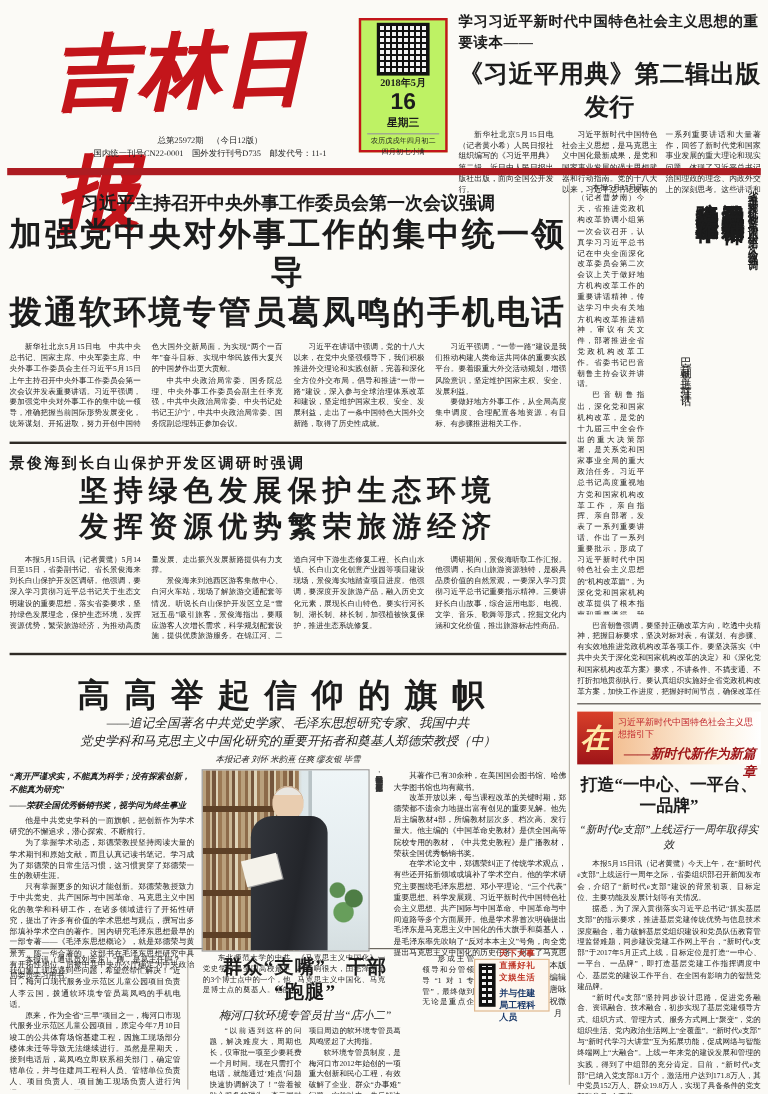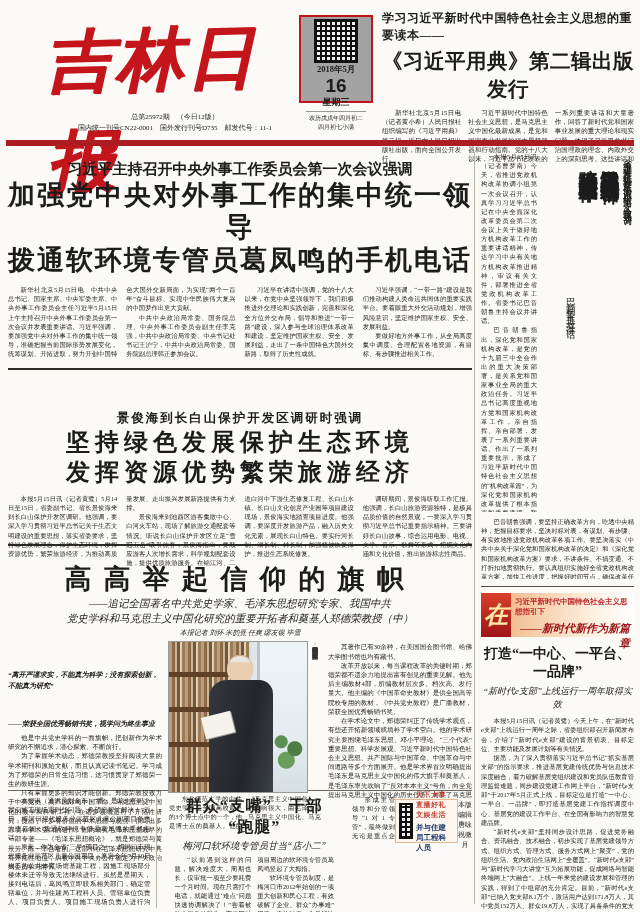--- a/index.html
+++ b/index.html
@@ -5,22 +5,22 @@
   html,body{margin:0;padding:0;background:#e8e6e0;}
   .page{position:relative;width:640px;height:912px;margin:0 auto;background:#fbfaf6;
         font-family:"Liberation Serif","DejaVu Serif",serif;color:#1c1c1c;overflow:hidden;}
   
   .mast{position:absolute;left:44px;top:8px;width:260px;height:104px;
         font-family:"DejaVu Serif",serif;font-style:italic;font-weight:bold;
         font-size:68px;line-height:100px;color:#c3151b;letter-spacing:3px;transform:rotate(-1.5deg);
         text-shadow:1px 1px 0 #c3151b;}
   .issue{position:absolute;left:30px;top:112px;width:290px;text-align:center;
          font-size:7px;line-height:1.6;color:#222;}
-  .datebox{position:absolute;left:299px;top:15px;width:74px;height:88px;border:2px solid #c3151b;
-           background:#a3a3a3;text-align:center;box-sizing:border-box;padding-top:2px;}
+  .datebox{position:absolute;left:299px;top:15px;width:74px;height:112px;border:2px solid #c3151b;
+           background:#bef264;text-align:center;box-sizing:border-box;padding-top:2px;}
   .qr{width:42px;height:42px;margin:1px auto 2px;
       background:repeating-linear-gradient(0deg,#111 0 2px,rgba(255,255,255,0) 2px 5px),
                  repeating-linear-gradient(90deg,#111 0 2px,#f2f2f2 2px 5px);
       outline:2px solid #111;outline-offset:-1px;}
   .qr-s{width:34px;height:34px;}
   .d-ym{font-size:8.5px;font-weight:bold;}
   .d-day{font-size:19px;font-weight:bold;line-height:1.05;font-family:"Liberation Sans",sans-serif;}
   .d-wd{font-size:9px;font-weight:bold;border-bottom:1px solid #999;padding-bottom:2px;margin:0 5px 2px;}
   .d-lunar{font-size:6px;line-height:1.5;}
   .yd{position:absolute;left:382px;top:10px;width:252px;}
@@ -38,31 +38,31 @@
   .rule1{border-top:1px solid #6b665e;}
   
   .lead{height:218px;}
   .lead-kick{font-size:15px;font-weight:bold;text-align:center;padding-top:10px;
              font-family:"Liberation Sans","DejaVu Sans",sans-serif;}
   .lead-h{font-family:"Liberation Sans","DejaVu Sans",sans-serif;font-weight:900;font-size:27px;
           text-align:center;letter-spacing:2px;line-height:1.2;}
   .lead-body{columns:4;column-gap:9px;font-size:6.3px;line-height:1.45;height:86px;overflow:hidden;margin-top:9px;}
   
   .jing{height:176px;padding-top:8px;box-sizing:border-box;}
-  .jing-kick{font-size:12.5px;font-weight:bold;text-align:center;letter-spacing:2px;margin-top:32px;}
+  .jing-kick{font-size:12.5px;font-weight:bold;letter-spacing:2px;}
   .jing-h{font-size:24px;font-weight:900;text-align:center;letter-spacing:5px;line-height:1.25;}
   .jing-body{columns:4;column-gap:9px;font-size:6.3px;line-height:1.45;height:76px;overflow:hidden;margin-top:7px;}
   
   .feat{height:246px;padding-top:15px;box-sizing:border-box;}
   .f-h{font-size:27px;font-weight:900;text-align:center;letter-spacing:12px;}
   .f-sub{font-size:10.5px;font-style:italic;text-align:center;line-height:1.4;}
   .f-by{font-size:7px;font-style:italic;text-align:center;margin:2px 0 4px;}
   .f-row{display:flex;gap:7px;}
   .f-colL{width:154px;}
-  .f-quote{font-size:7px;font-style:italic;font-weight:bold;line-height:1.5;margin-bottom:3px;margin-top:28px;}
+  .f-quote{font-size:7px;font-style:italic;font-weight:bold;line-height:1.5;margin-bottom:3px;}
   .f-colL .list,.f-colR .list{height:156px;overflow:hidden;display:block;}
   .f-mid{width:152px;}
   .f-midrow{display:flex;}
   .f-cap{writing-mode:vertical-rl;font-size:6.2px;line-height:1.6;height:148px;width:13px;color:#333;}
   .f-under{font-size:6.2px;line-height:1.42;height:40px;overflow:hidden;columns:2;column-gap:6px;margin-top:3px;}
   .f-colR{flex:1;}
   
   .photo{position:relative;width:138px;height:150px;overflow:hidden;background:linear-gradient(90deg,#b9a78c 0%,#cfc3ac 55%,#dde7ea 60%,#eef4f5 100%);outline:1px solid #999;}
   .ph-shelf{position:absolute;left:0;top:0;width:58%;height:100%;
     background:repeating-linear-gradient(90deg,#b9a07c 0 3px,#8d6b4a 3px 6px,#c9b694 6px 8px,#75563c 8px 11px,#ded3b8 11px 13px,#9c7a55 13px 16px);}
@@ -101,21 +101,21 @@
   .gv-kick{font-size:8.5px;font-weight:bold;letter-spacing:3px;line-height:13px;}
   .gv-h{font-weight:900;font-size:19px;letter-spacing:1px;line-height:1.14;margin-top:2px;}
   .gv-by{font-size:9.5px;letter-spacing:4px;padding-top:138px;line-height:14px;}
   .gov-bot{font-size:6.3px;line-height:1.45;height:62px;overflow:hidden;margin-top:5px;}
   .r-rule{border-top:1px solid #55504a;margin:7px 0 6px;}
   
   .banner{display:flex;height:44px;}
   .bn-glyph{width:30px;background:linear-gradient(180deg,#d8402a,#9e1418);color:#ffe9a8;
     font-size:24px;font-weight:900;font-style:italic;display:flex;align-items:center;justify-content:center;}
   .bn-right{flex:1;background:linear-gradient(90deg,#f3bf92,#fdf3e4 70%,#fff);padding:4px 4px 0;}
-  .bn-l1{font-size:7.5px;color:#c1272d;font-weight:bold;}
+  .bn-l1{font-size:7.5px;color:#c1272d;font-weight:normal;}
   .bn-l2{font-size:11px;color:#9e1418;font-weight:900;font-style:italic;text-align:right;margin-top:4px;}
   .dz-h{font-size:14px;font-weight:900;text-align:center;margin-top:8px;}
   .dz-sub{font-size:9px;font-style:italic;text-align:center;margin:4px 0 5px;}
   .dz-body{font-size:6.3px;line-height:1.47;height:232px;overflow:hidden;}
 </style>
 </head>
 <body>
 
 <div class="page">
 

